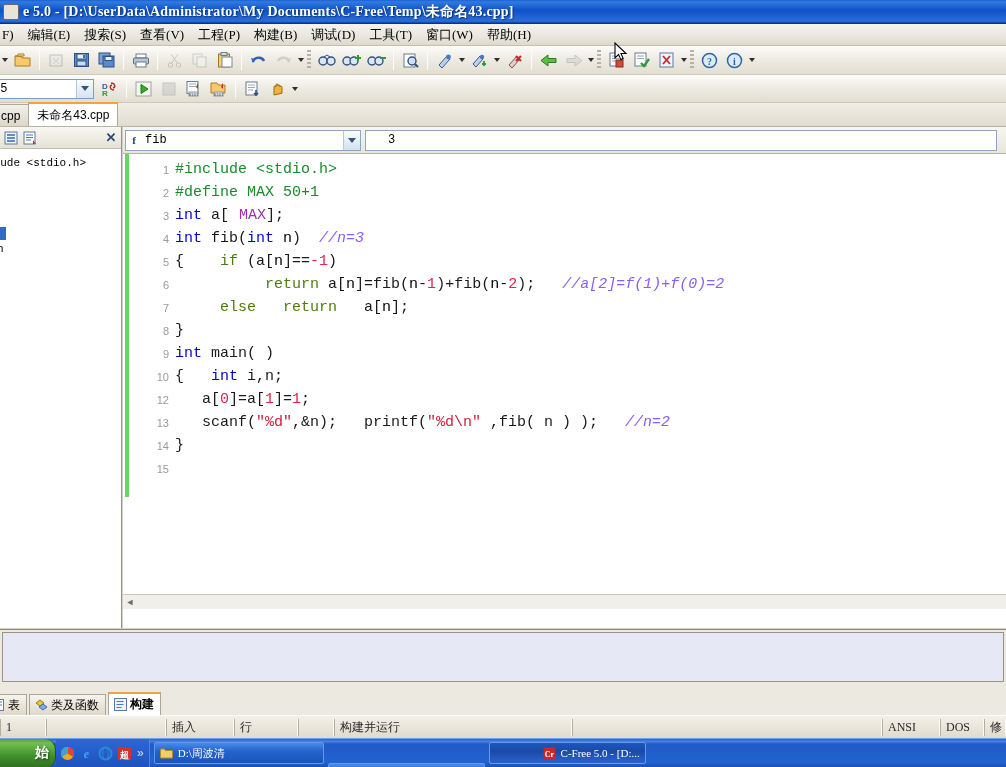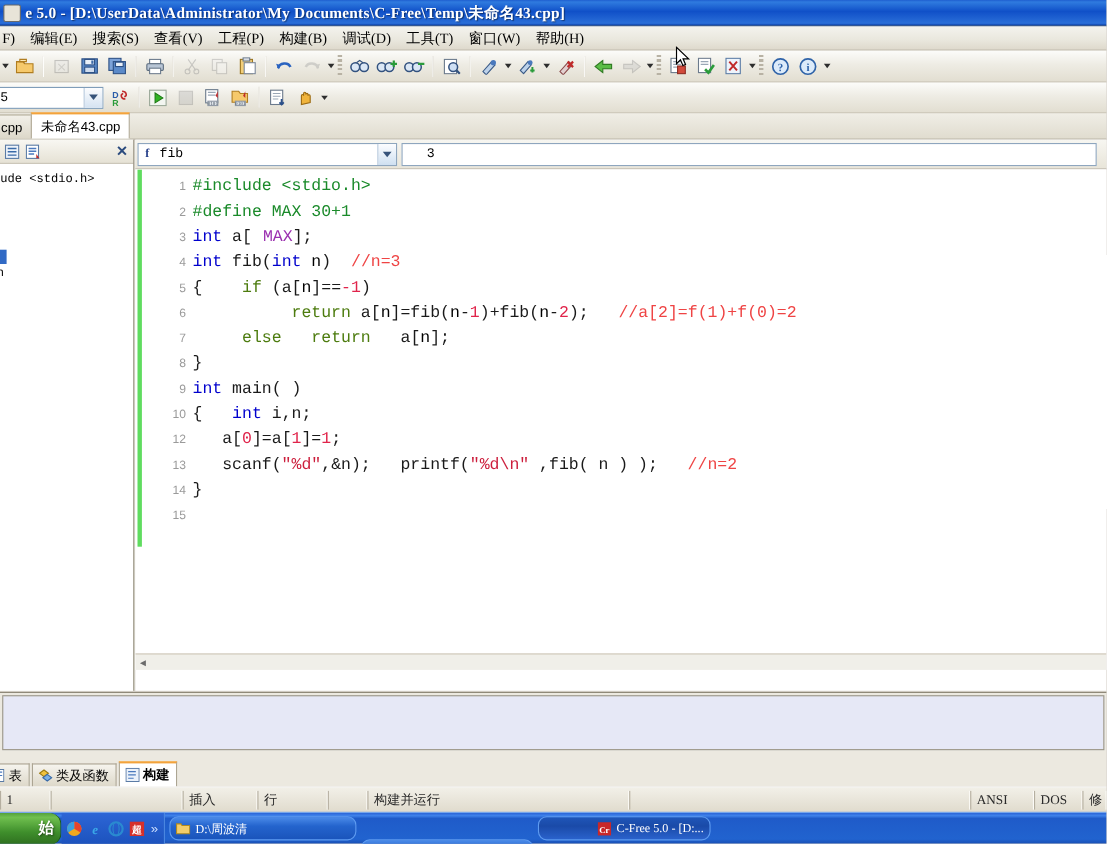--- a/index.html
+++ b/index.html
@@ -170,21 +170,21 @@
   .lnum {
     width: 52px; text-align: right; padding-right: 6px; flex: 0 0 auto;
     color: #9a9a9a; font-size: 11px; font-family: "Liberation Sans", sans-serif;
   }
   .ctext { flex: 1 1 auto; white-space: pre; overflow: hidden; }
   .k  { color: #0000cd; }          
   .kw { color: #4d7c0f; }          
   .s  { color: #cc1e3c; }          
   .n  { color: #e0244b; }          
   .m  { color: #9b30b0; padding-left: 10px; }          
-  .c  { color: #ef4444; }  
+  .c  { color: #8b5cf6; font-style: italic; }  
   .pp { color: #1a8a2a; }          
   .id { color: #1a1a1a; }
   .u  { border-bottom: 1px solid #c03050; }
 
   .hscroll {
     position: absolute; left: 0; bottom: 0; width: 883px; height: 15px;
     background: #f0efe9; border-top: 1px solid #cdc7b8; display:flex; align-items:center;
   }
   .hscroll .arr { width: 14px; height: 13px; display:flex; align-items:center; justify-content:center;
                   color:#6b6b6b; font-size: 9px; }
@@ -246,21 +246,21 @@
     display: flex; align-items: center; height: 29px; padding: 0 3px;
     background: linear-gradient(180deg,#2d66d6,#1c52bd); gap: 2px;
     border-right: 1px solid #4a86e0; flex: 0 0 auto;
   }
   .qlaunch .qi { width: 17px; height: 17px; display: flex; align-items: center; justify-content: center;
                  font-size: 12px; }
   .qlaunch .more { color: #cfe0ff; font-size: 12px; font-family: "Liberation Sans", sans-serif; padding: 0 2px; }
   .tbtask {
     height: 22px; margin-left: 4px; padding: 0 5px; display: flex; align-items: center; gap: 4px;
     background: linear-gradient(180deg,#4a8ae8,#2464cd 40%,#1a54bb);
-    border: 1px solid #5e9bf0; border-radius: 8px;
+    border: 1px solid #5e9bf0; border-radius: 2px;
     color: #fff; font-family: "Liberation Serif", serif; font-size: 11px;
     white-space: nowrap; overflow: hidden; flex: 0 0 auto;
   }
   .tbtask .ti { width: 14px; height: 14px; display:flex; align-items:center; justify-content:center;
                 font-size: 10px; flex: 0 0 auto; }
 
   
   .cursor { position: absolute; left: 614px; top: 42px; z-index: 99; pointer-events: none; }
 </style>
 </head>
@@ -578,21 +578,21 @@
       </div>
       <div class="edfield">
         <div class="fv">3</div>
       </div>
     </div>
 
     <div class="codearea">
       <div class="changebar"></div>
       <div class="codelines" id="codelines">
           <div class="cline"><span class="lnum">1</span><span class="ctext"><span class="pp">#include &lt;stdio.h&gt;</span></span></div>
-          <div class="cline"><span class="lnum">2</span><span class="ctext"><span class="pp">#define MAX 30+1</span></span></div>
+          <div class="cline"><span class="lnum">2</span><span class="ctext"><span class="pp">#define MAX 50+1</span></span></div>
           <div class="cline"><span class="lnum">3</span><span class="ctext"><span class="k">int</span><span class="id"> a[</span><span class="m">MAX</span><span class="id">];</span></span></div>
           <div class="cline"><span class="lnum">4</span><span class="ctext"><span class="k">int</span><span class="id"> fib(</span><span class="k">int</span><span class="id"> </span><span class="u">n</span><span class="id">)  </span><span class="c">//n=3</span></span></div>
           <div class="cline"><span class="lnum">5</span><span class="ctext"><span class="id">{    </span><span class="kw">if</span><span class="id"> (a[</span><span class="u">n</span><span class="id">]==</span><span class="n">-1</span><span class="id">)</span></span></div>
           <div class="cline"><span class="lnum">6</span><span class="ctext"><span class="id">          </span><span class="kw">return</span><span class="id"> a[</span><span class="u">n</span><span class="id">]=fib(</span><span class="u">n</span><span class="id">-</span><span class="n">1</span><span class="id">)+fib(</span><span class="u">n</span><span class="id">-</span><span class="n">2</span><span class="id">);   </span><span class="c">//a[2]=f(1)+f(0)=2</span></span></div>
           <div class="cline"><span class="lnum">7</span><span class="ctext"><span class="id">     </span><span class="kw">else</span><span class="id">   </span><span class="kw">return</span><span class="id">   a[</span><span class="u">n</span><span class="id">];</span></span></div>
           <div class="cline"><span class="lnum">8</span><span class="ctext"><span class="id">}</span></span></div>
           <div class="cline"><span class="lnum">9</span><span class="ctext"><span class="k">int</span><span class="id"> main( )</span></span></div>
           <div class="cline"><span class="lnum">10</span><span class="ctext"><span class="id">{   </span><span class="k">int</span><span class="id"> i,n;</span></span></div>
           <div class="cline"><span class="lnum">12</span><span class="ctext"><span class="id">   a[</span><span class="n">0</span><span class="id">]=a[</span><span class="n">1</span><span class="id">]=</span><span class="n">1</span><span class="id">;</span></span></div>
           <div class="cline"><span class="lnum">13</span><span class="ctext"><span class="id">   scanf(</span><span class="s">"%d"</span><span class="id">,&amp;n);   printf(</span><span class="s">"%d\n"</span><span class="id"> ,fib( n ) );   </span><span class="c">//n=2</span></span></div>

